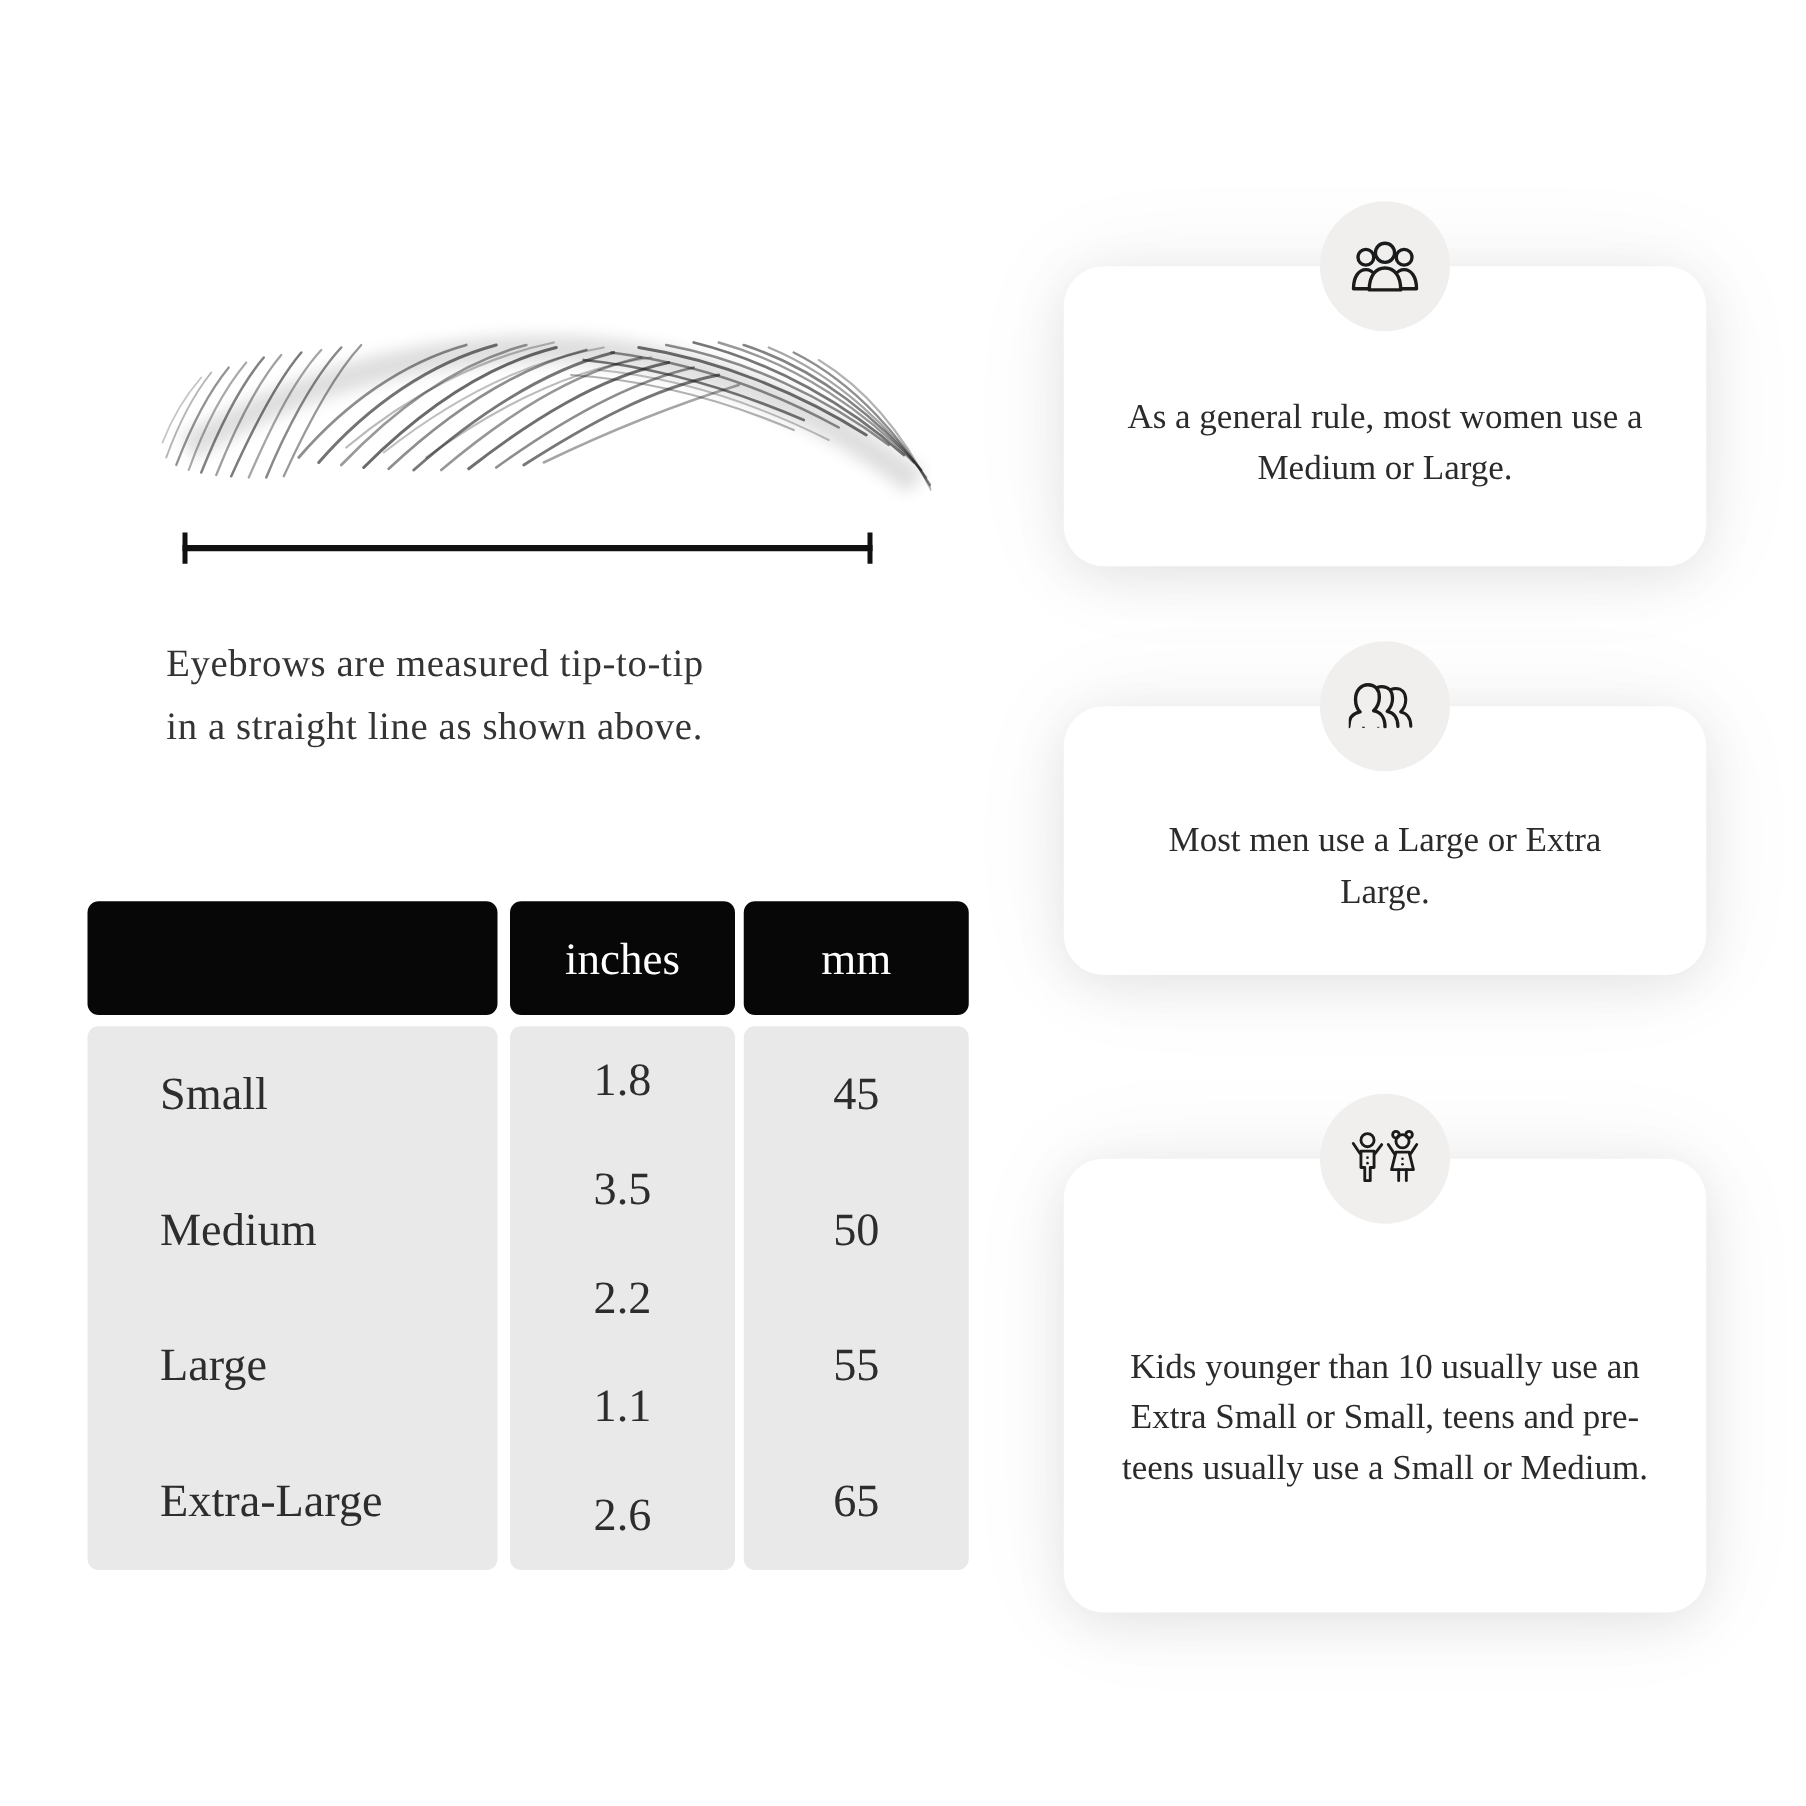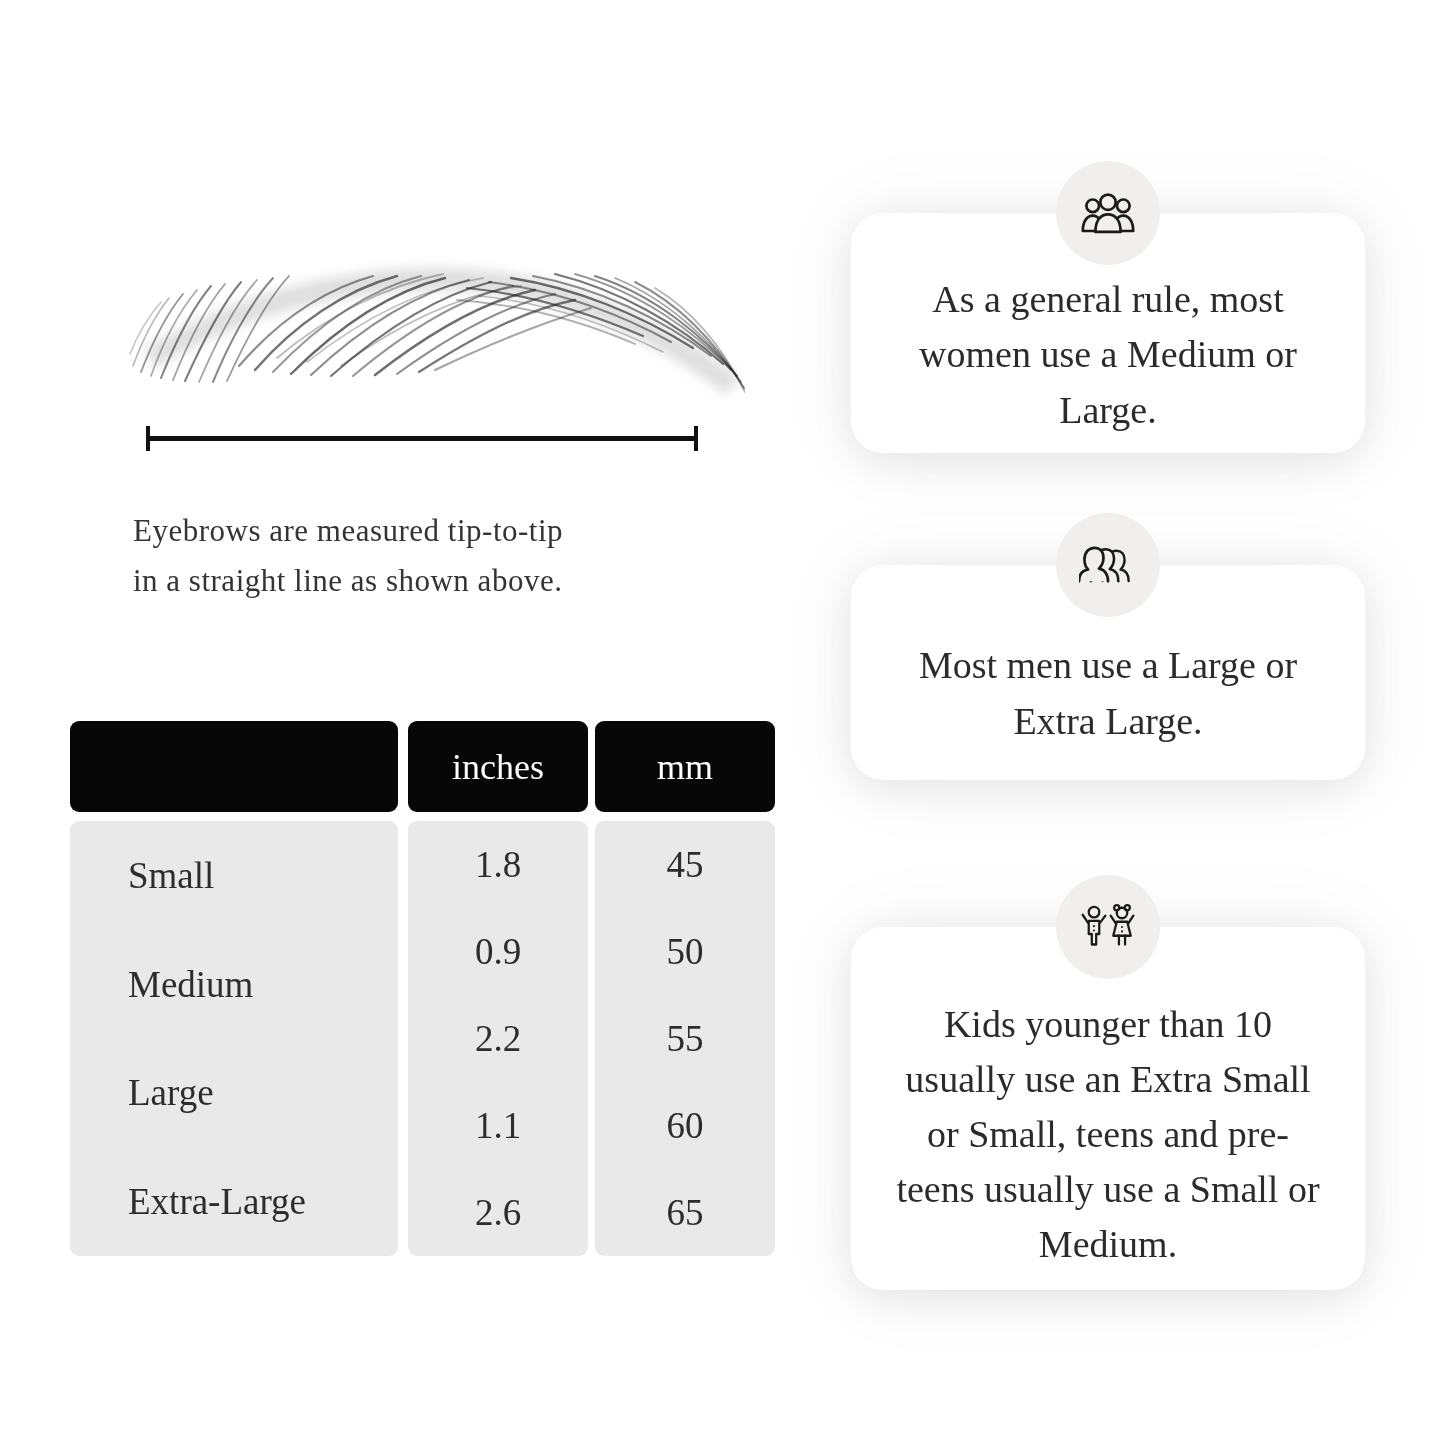--- a/index.html
+++ b/index.html
@@ -34,21 +34,21 @@
   
   .card{position:absolute;left:851px;width:514px;background:#ffffff;border-radius:32px;
         box-shadow:0 8px 42px rgba(0,0,0,.085),0 0 90px rgba(0,0,0,.05);
         display:flex;align-items:center;justify-content:center;}
   #card-women{top:213px;height:240px;}
   #card-men{top:565px;height:215px;}
   #card-kids{top:927px;height:363px;}
   .card-icon{position:absolute;top:-52px;left:50%;transform:translateX(-50%);
         width:104px;height:104px;border-radius:50%;background:#f0efee;
         display:flex;align-items:center;justify-content:center;}
-  .card-text{margin:0;text-align:center;font-size:38px;line-height:1.45;color:#2b2b2b;}
+  .card-text{margin:0;text-align:center;font-size:28px;line-height:1.45;color:#2b2b2b;}
   #card-women .card-text{max-width:470px;padding-top:44px;}
   #card-men   .card-text{max-width:390px;padding-top:42px;}
   #card-kids  .card-text{max-width:430px;padding-top:52px;}
 </style>
 </head>
 <body>
 
 <main>
 
   <figure style="margin:0;">
@@ -119,30 +119,29 @@
     </div>
     <div class="t-body">
       <div class="tcol c1">
         <div class="cell">Small</div>
         <div class="cell">Medium</div>
         <div class="cell">Large</div>
         <div class="cell">Extra-Large</div>
       </div>
       <div class="tcol c2">
         <div class="cell">1.8</div>
-        <div class="cell">0.9</div>
+        <div class="cell">3.5</div>
         <div class="cell">2.2</div>
         <div class="cell">1.1</div>
         <div class="cell">2.6</div>
       </div>
       <div class="tcol c3">
         <div class="cell">45</div>
         <div class="cell">50</div>
         <div class="cell">55</div>
-        <div class="cell">60</div>
         <div class="cell">65</div>
       </div>
     </div>
   </section>
 
   <aside>
 
     <section class="card" id="card-women">
       <div class="card-icon">
         <svg width="58" height="54" viewBox="0 0 64 60">

